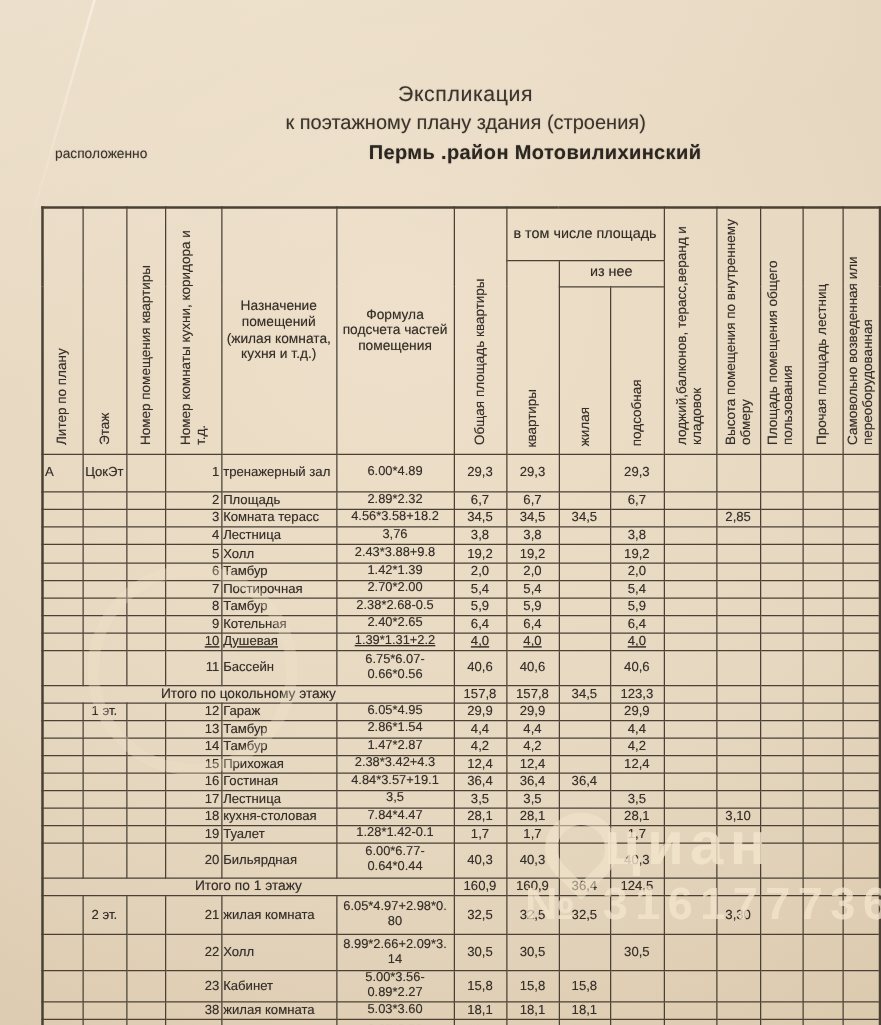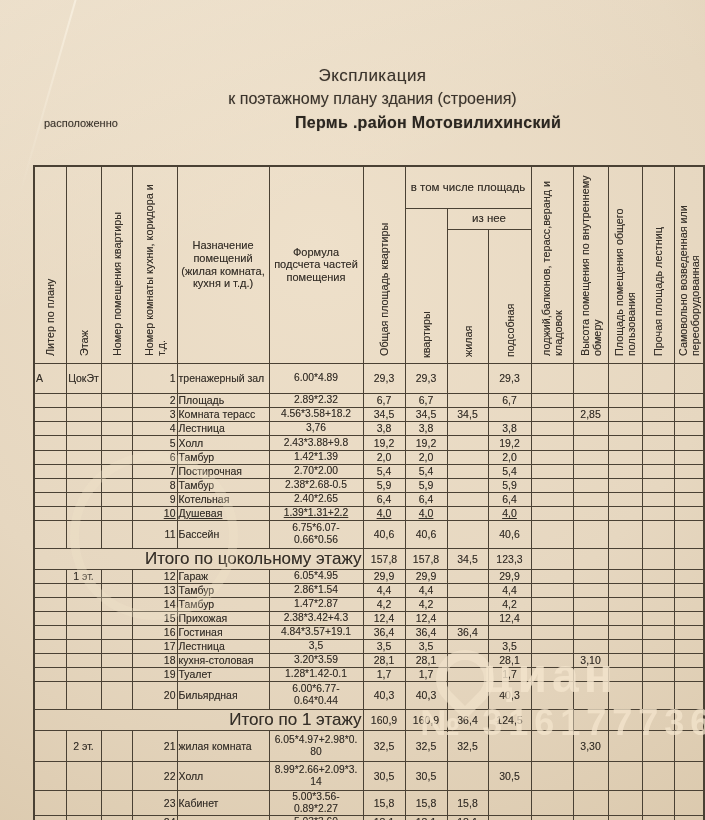--- a/index.html
+++ b/index.html
@@ -52,21 +52,21 @@
     white-space:normal;padding-left:3px;box-sizing:border-box;
   }
   th.vcell.full > span{width:188px;}
   th.vcell.mid  > span{width:150px;}
   th.vcell.low  > span{width:128px;}
   
   td{text-align:center;}
   td.al{text-align:left;padding-left:2px;}
   td.ar{text-align:right;padding-right:2px;}
   td.formula{white-space:pre-line;line-height:1.15;font-size:10.3px;}
-  td.sum-label{text-align:right;padding-left:5px;font-size:17px;}
+  td.sum-label{text-align:center;padding-left:5px;font-size:11px;}
   
   .wm{position:absolute;pointer-events:none;color:#f4e5cd;font-weight:bold;z-index:5;}
   .wm-brand{left:483px;top:648px;font-size:48px;letter-spacing:5px;opacity:0.8;}
   .wm-number{left:420px;top:702px;font-size:36px;letter-spacing:6px;opacity:0.75;white-space:nowrap;}
   .wm-pin{
     left:436px;top:650px;width:38px;height:38px;border-radius:50% 50% 50% 0;
     border:10px solid #f4e5cd;transform:rotate(-45deg);opacity:0.55;
   }
   .wm-ring{
     left:70px;top:452px;width:150px;height:150px;border-radius:50%;
@@ -456,21 +456,21 @@
           <td></td>
           <td></td>
           <td></td>
         </tr>
         <tr style="height: 14px;">
           <td class="al"></td>
           <td></td>
           <td></td>
           <td class="ar">18</td>
           <td class="al">кухня-столовая</td>
-          <td class="formula">3.20*3.59</td>
+          <td class="formula">7.84*4.47</td>
           <td>28,1</td>
           <td>28,1</td>
           <td></td>
           <td>28,1</td>
           <td></td>
           <td>3,10</td>
           <td></td>
           <td></td>
           <td></td>
         </tr>
@@ -572,21 +572,21 @@
           <td></td>
           <td></td>
           <td></td>
           <td></td>
           <td></td>
         </tr>
         <tr style="height: 14px;">
           <td class="al"></td>
           <td></td>
           <td></td>
-          <td class="ar">24</td>
+          <td class="ar">38</td>
           <td class="al">жилая комната</td>
           <td class="formula">5.03*3.60</td>
           <td>18,1</td>
           <td>18,1</td>
           <td>18,1</td>
           <td></td>
           <td></td>
           <td></td>
           <td></td>
           <td></td>

